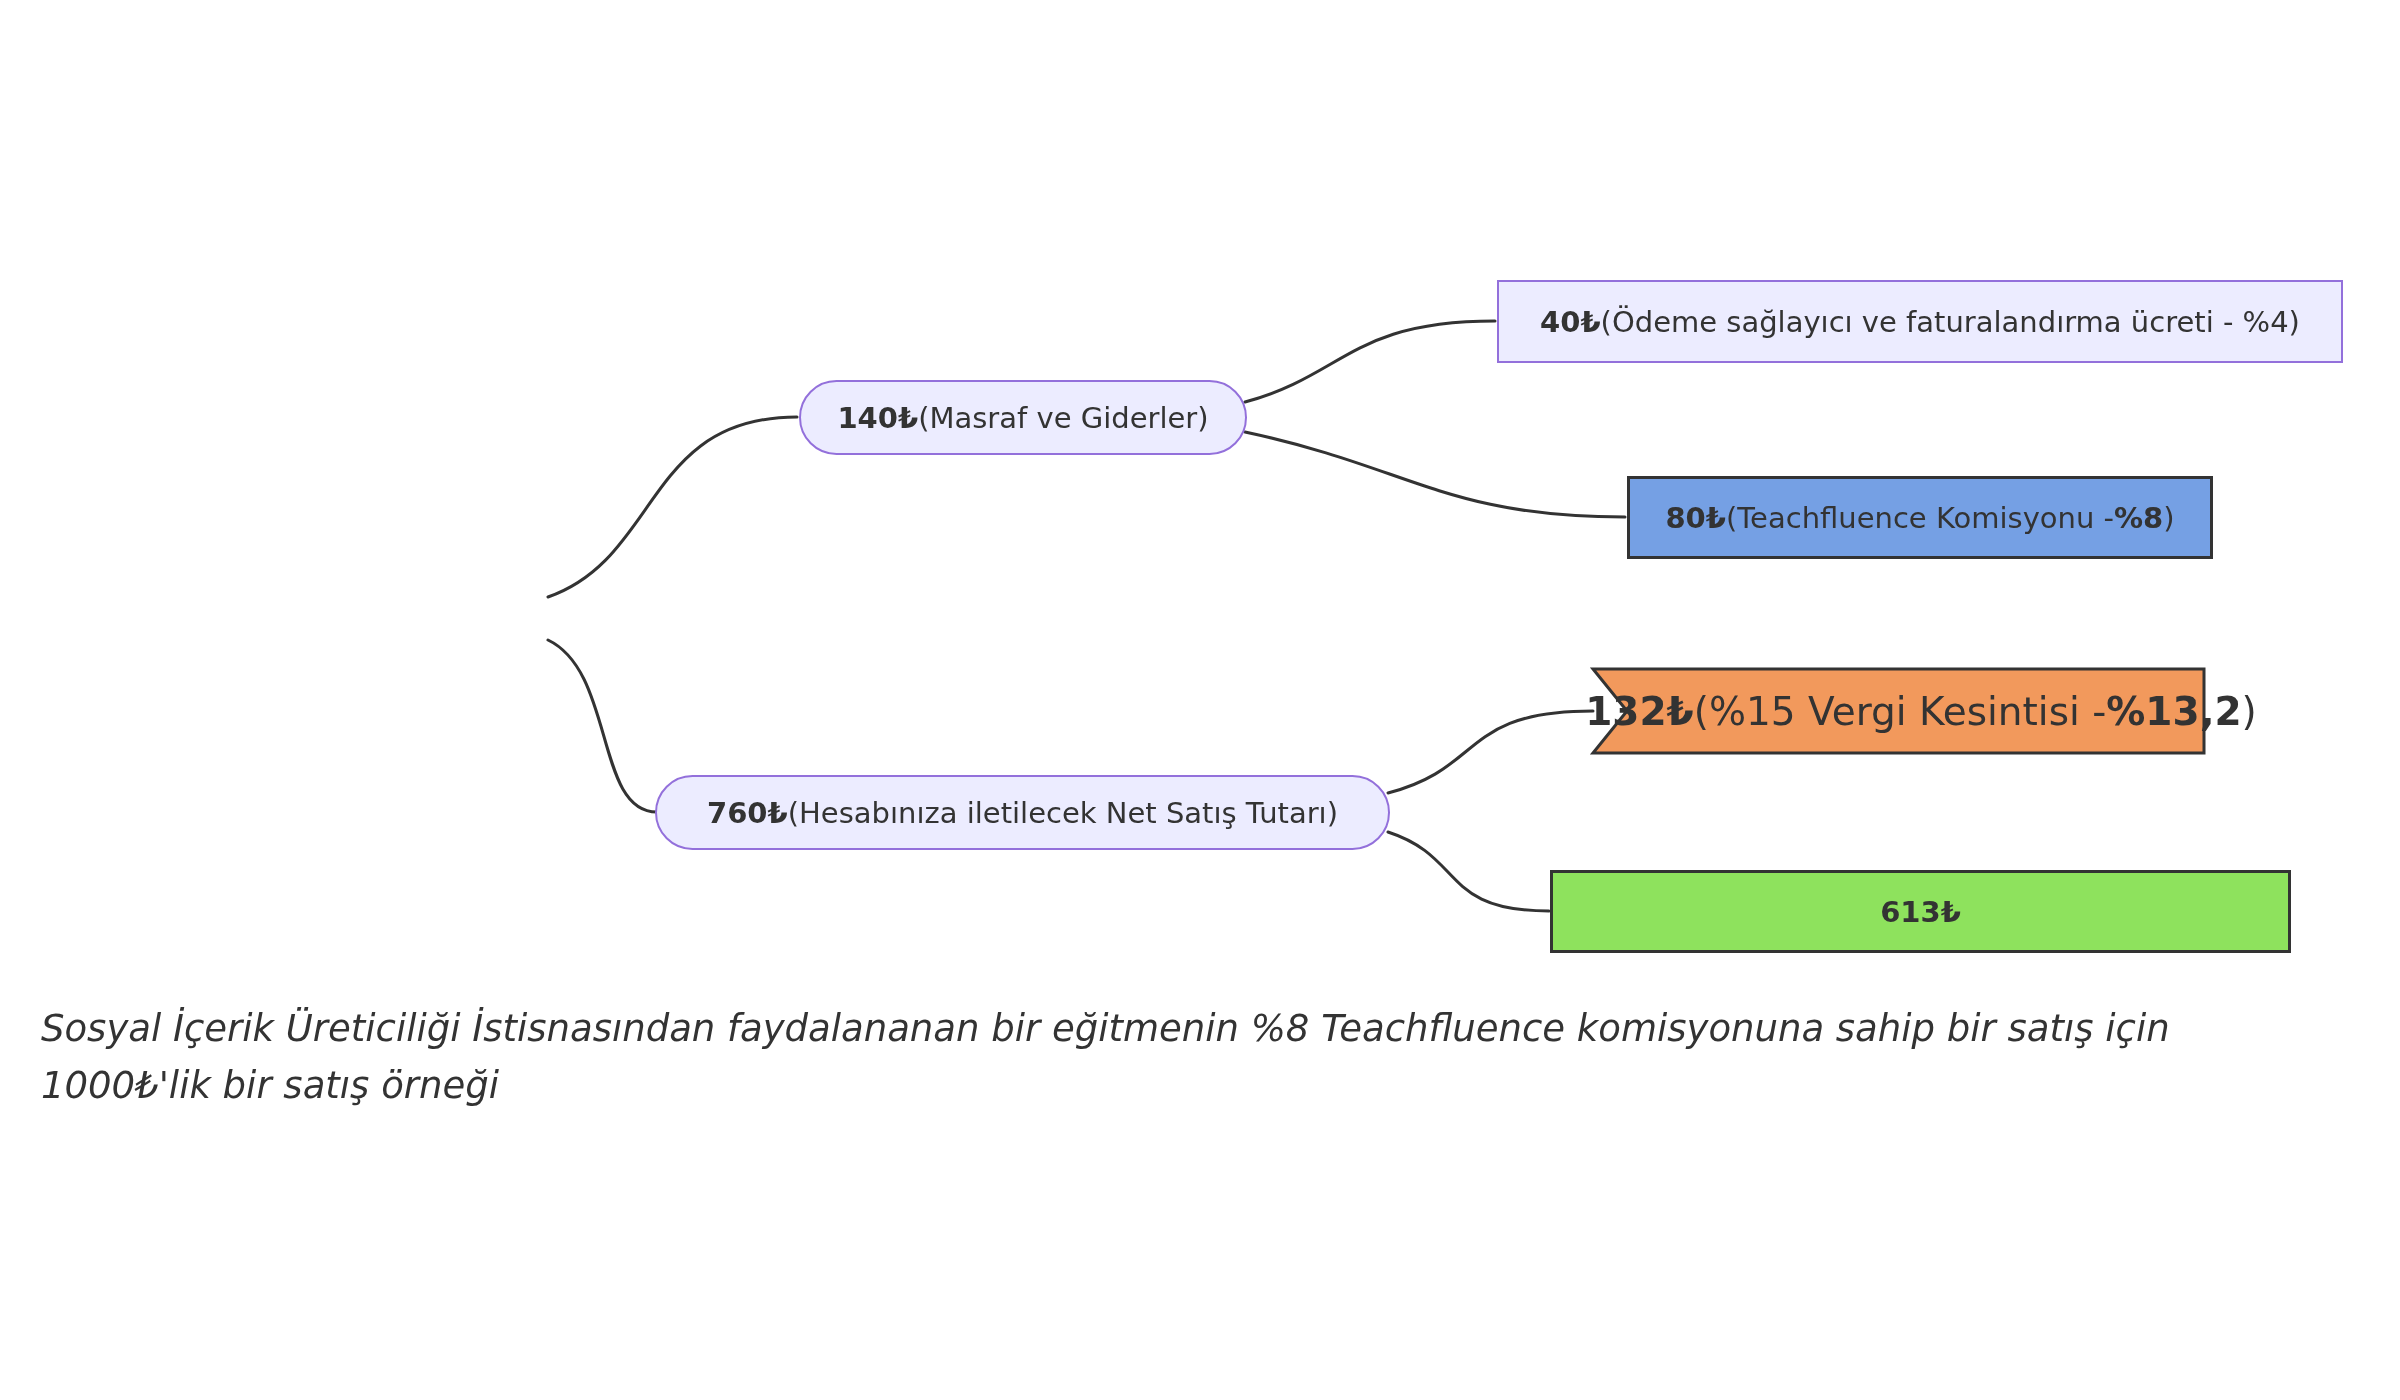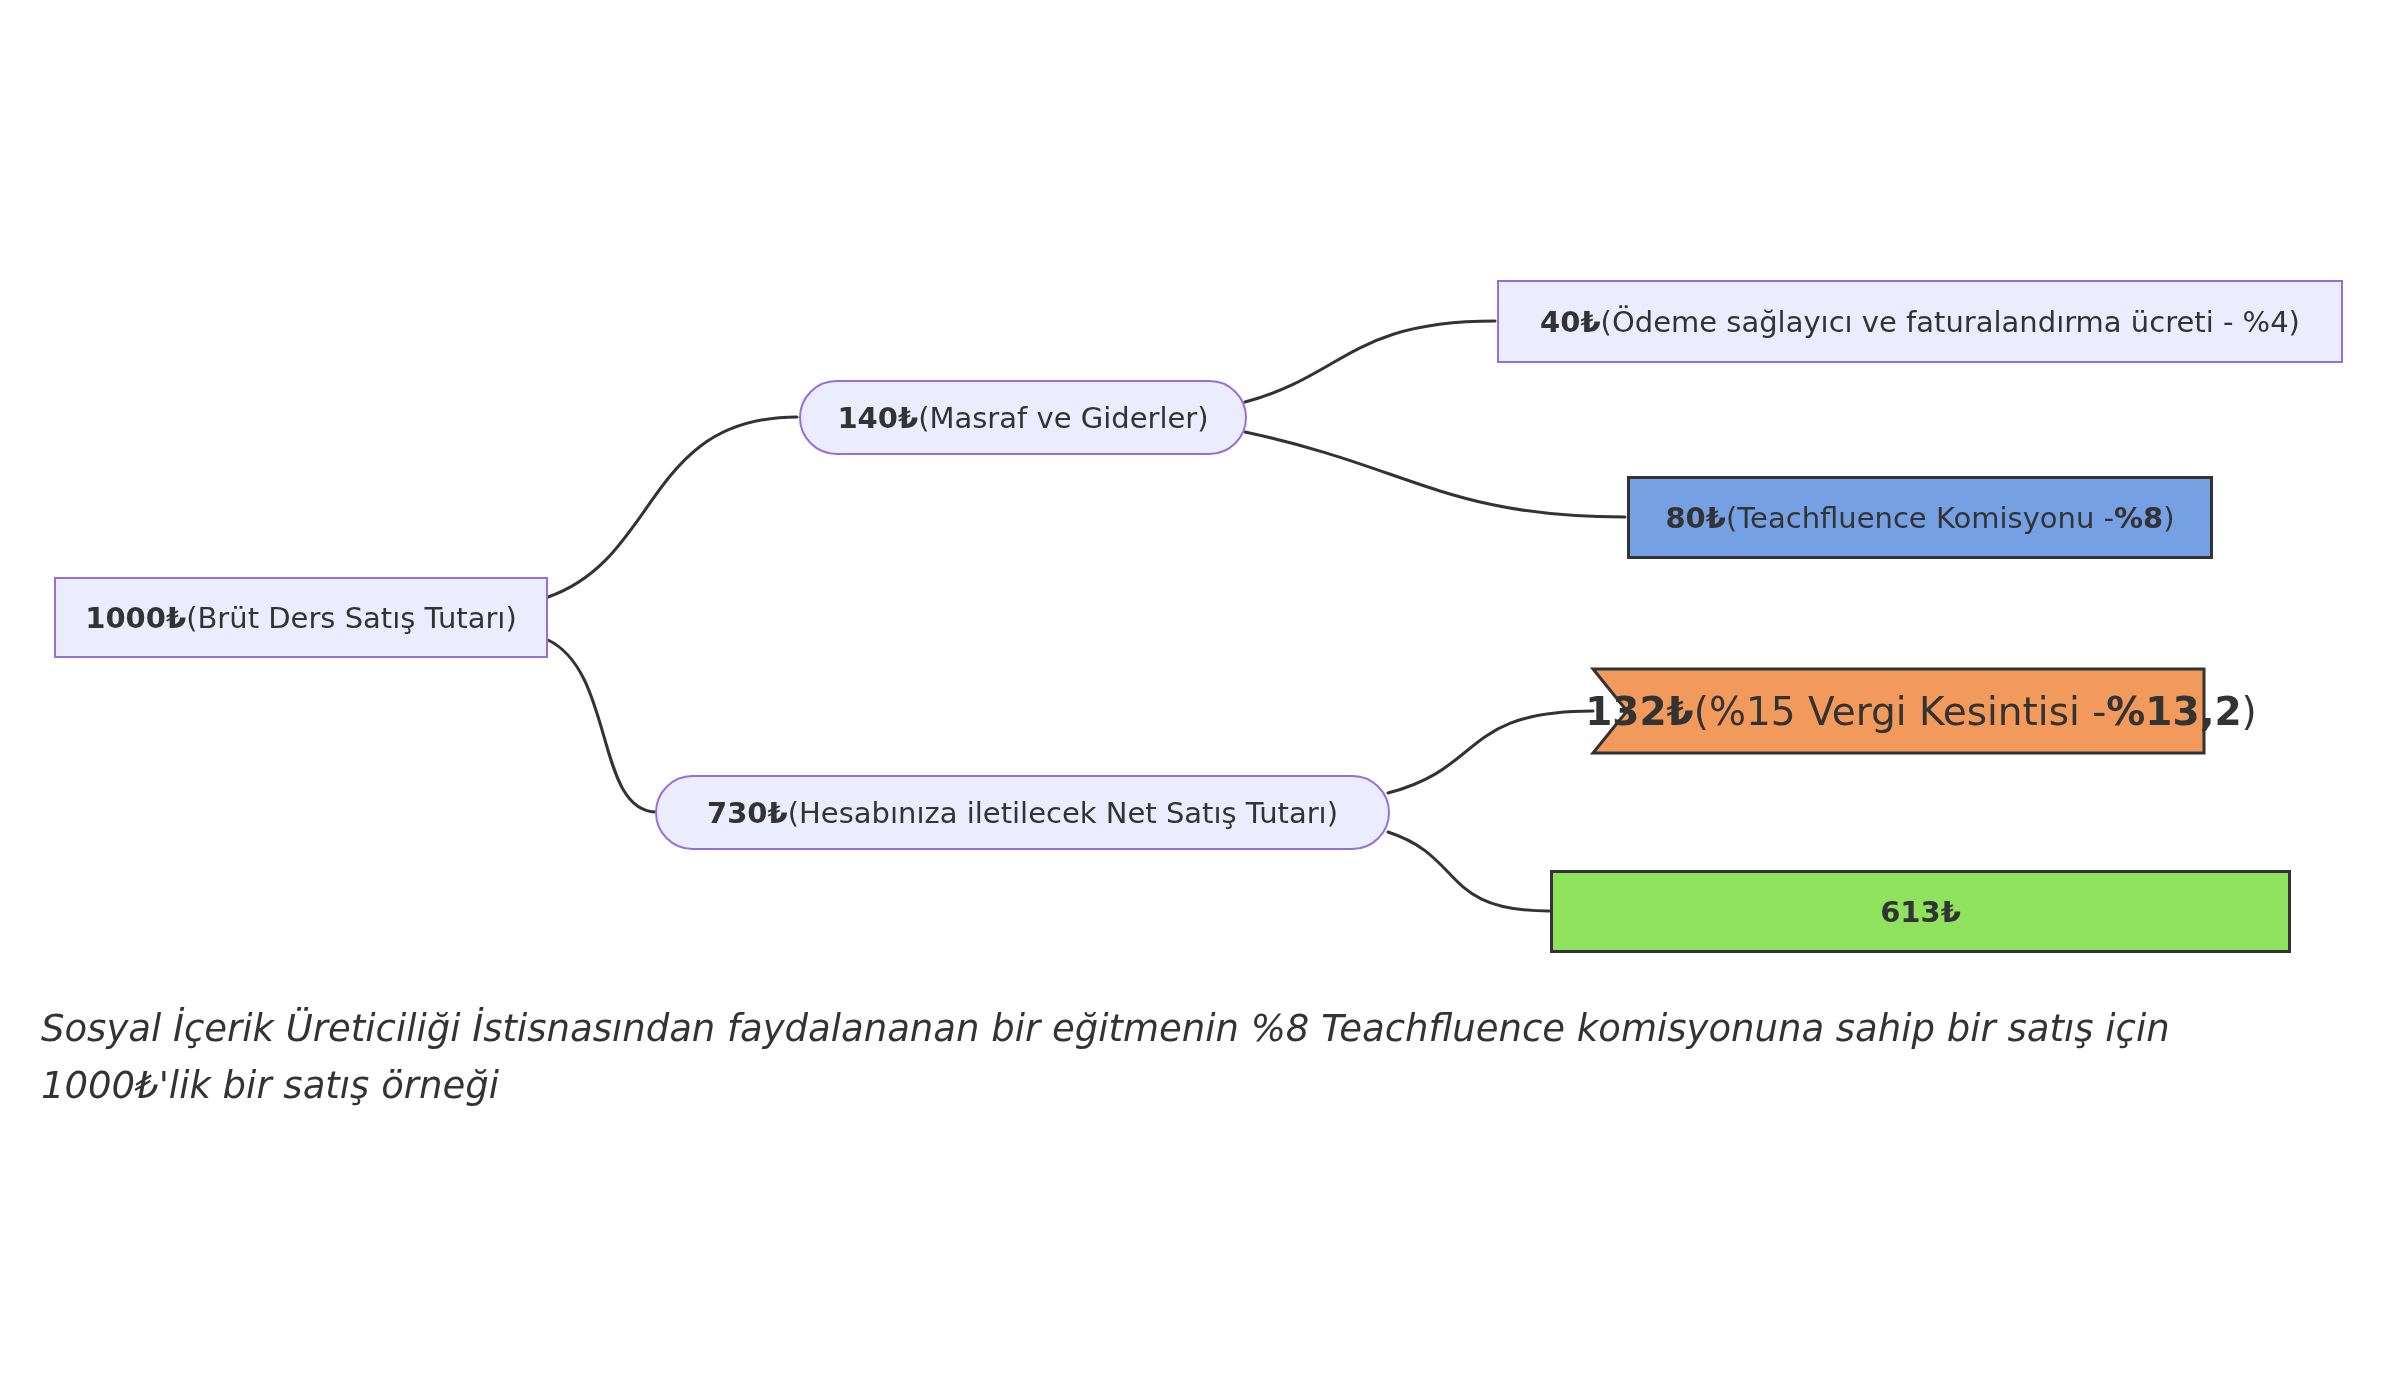--- a/index.html
+++ b/index.html
@@ -89,26 +89,20 @@
   <svg class="edge-layer" viewBox="0 0 2400 1400" xmlns="http://www.w3.org/2000/svg">
     <path class="edge" d="M 548 597 C 660 558, 645 417, 797 417"></path>
     <path class="edge" d="M 548 640 C 615 672, 595 812, 657 812"></path>
     <path class="edge" d="M 1245 402 C 1345 375, 1350 321, 1495 321"></path>
     <path class="edge" d="M 1245 432 C 1410 467, 1445 517, 1625 517"></path>
     <path class="edge" d="M 1388 793 C 1485 768, 1460 711, 1593 711"></path>
     <path class="edge" d="M 1388 832 C 1465 857, 1440 911, 1549 911"></path>
     <polygon class="odd-shape" points="1593,669 2204,669 2204,753 1593,753 1627,711"></polygon>
   </svg>
 
-  <div class="node lavender-rect" style="left:54px; top:577px; width:494px; height:81px;">
-    <span class="amt">1000₺</span>
-      <span> (Brüt Ders Satış Tutarı)</span>
-      <span class="strong"></span>
-      <span></span>
-  </div>
 
   <div class="node stadium" style="left:799px; top:380px; width:448px; height:75px;">
     <span class="amt">140₺</span>
       <span> (Masraf ve Giderler)</span>
       <span class="strong"></span>
       <span></span>
   </div>
 
   <div class="node lavender-rect" style="left:1497px; top:280px; width:846px; height:83px;text-align:right;">
     <span class="amt">40₺</span>
@@ -118,21 +112,21 @@
   </div>
 
   <div class="node blue-rect" style="left:1627px; top:476px; width:586px; height:83px;">
     <span class="amt">80₺</span>
       <span> (Teachfluence Komisyonu - </span>
       <span class="strong">%8</span>
       <span>)</span>
   </div>
 
   <div class="node stadium" style="left:655px; top:775px; width:735px; height:75px;">
-    <span class="amt">730₺</span>
+    <span class="amt">760₺</span>
       <span> (Hesabınıza iletilecek Net Satış Tutarı)</span>
       <span class="strong"></span>
       <span></span>
   </div>
 
   <div class="odd-label" style="left:1638px; top:669px; width:566px; height:84px;">
     <span class="amt" style="font-weight:700;">132₺</span>
       <span> (%15 Vergi Kesintisi - </span>
       <span class="strong" style="font-weight:700;">%13,2</span>
       <span>)</span>

